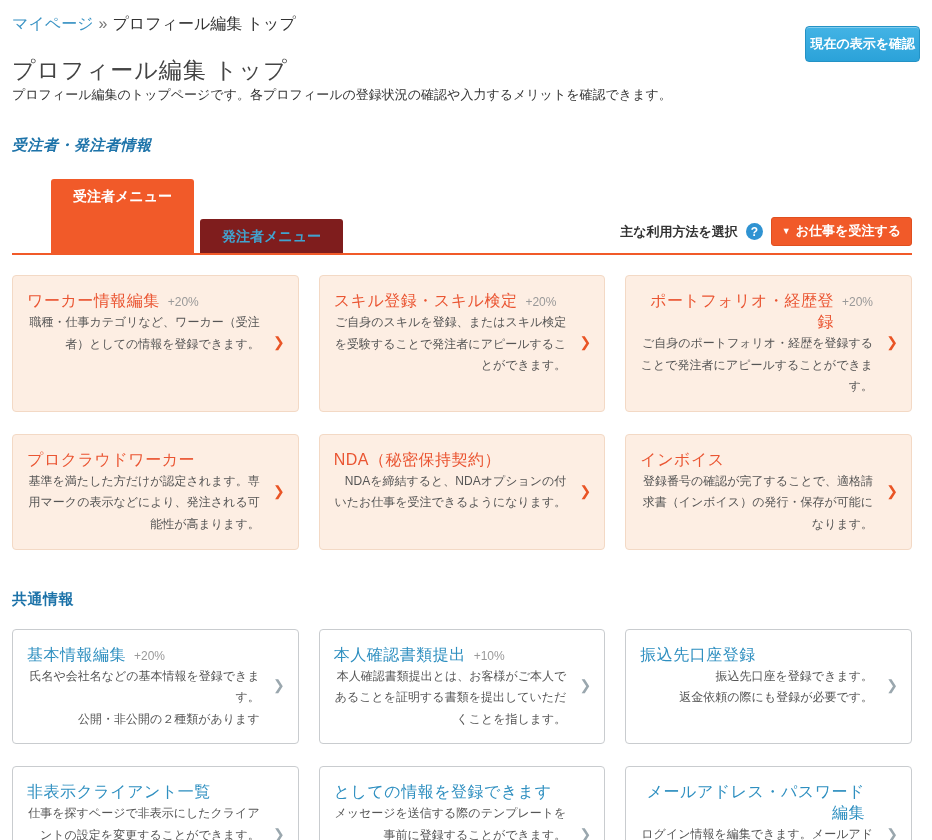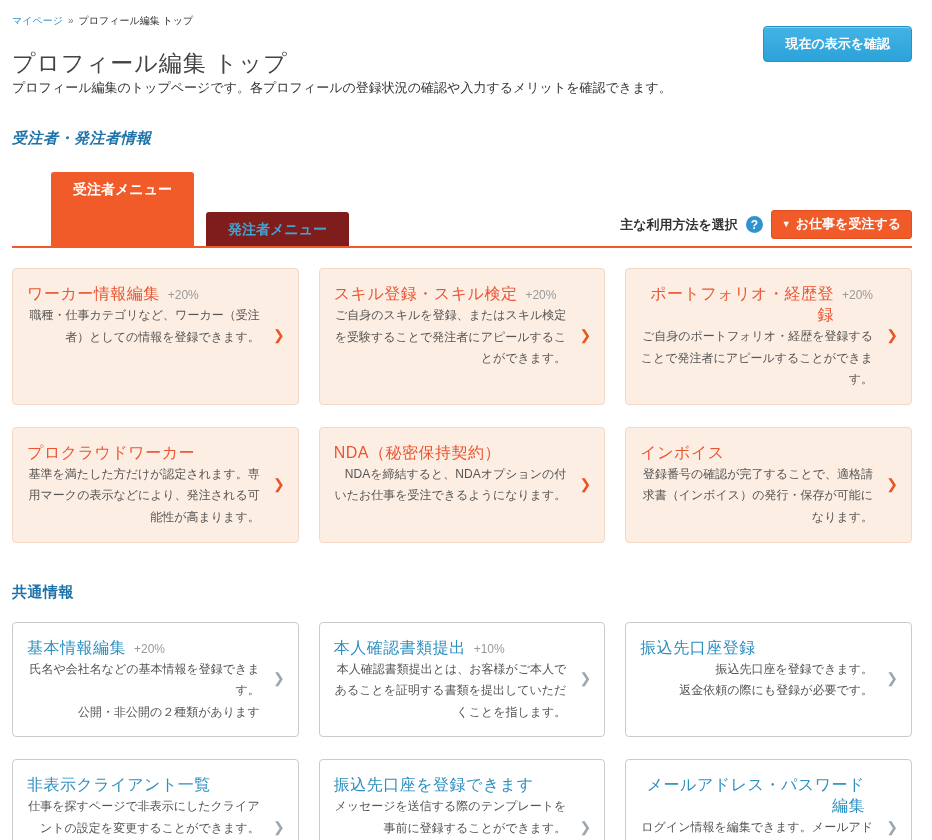--- a/index.html
+++ b/index.html
@@ -5,51 +5,51 @@
   * { margin: 0; padding: 0; box-sizing: border-box; }
   html, body { width: 932px; height: 840px; overflow: hidden; background: #fff; }
   body {
     font-family: "Liberation Sans", "DejaVu Sans", sans-serif;
     color: #333;
     position: relative;
   }
   .page { padding: 14px 20px 0 12px; position: relative; }
 
   
-  .breadcrumb { font-size: 10px; color: #666; }
+  .breadcrumb { font-size: 16px; color: #666; }
   .breadcrumb a { color: #3a93c4; text-decoration: none; cursor: pointer; }
   .breadcrumb .sep { color: #777; margin: 0 5px; }
   .breadcrumb .current { color: #333; }
 
   
   .check-btn {
-    position: absolute; top: 26px; right: 20px;
+    position: absolute; top: 26px; right: 12px;
     background: linear-gradient(#43b3e5, #2ba2d9);
     border: 1px solid #2492c5;
     border-radius: 4px;
     color: #fff; font-weight: bold; font-size: 13px;
-    padding: 8px 21px; cursor: pointer;
+    padding: 8px 4px; cursor: pointer;
     box-shadow: inset 0 1px 0 rgba(255,255,255,.35);
     font-family: inherit;
   }
 
   h1.page-title { font-size: 23px; font-weight: normal; color: #444; margin-top: 20px; letter-spacing: 1px; }
   p.page-desc { font-size: 13px; color: #333; }
 
   .sec-heading { font-size: 15px; font-weight: bold; color: #1d73a9; letter-spacing: .5px; }
   .sec-heading.worker { margin-top: 32px; font-style: italic; }
   .sec-heading.common { margin-top: 40px; }
 
   
   .tabrow {
     margin-top: 24px;
     display: flex; align-items: flex-end; justify-content: space-between;
     border-bottom: 2px solid #f15a29;
   }
-  .tabs { display: flex; gap: 12px; padding-left: 39px; }
+  .tabs { display: flex; gap: 6px; padding-left: 39px; }
   .tab {
     font-size: 14px; font-weight: bold;
     padding: 10px 22px; border-radius: 3px 3px 0 0;
     cursor: pointer; line-height: 1;
   }
   .tab.active { background: #f15a29; color: #fff; }
   .tab.inactive { background: #7f1d1d; color: #41a3cf; margin-top: 40px; }
 
   .tabrow-right { display: flex; align-items: center; gap: 8px; padding-bottom: 7px; }
   .usage-label { font-size: 13px; font-weight: bold; color: #333; }
@@ -210,21 +210,21 @@
       <a class="card">
     <div class="card-head">
       <span class="card-title">非表示クライアント一覧</span>
       <span class="card-badge"></span>
     </div>
     <p class="card-desc">仕事を探すページで非表示にしたクライアントの設定を変更することができます。</p>
     <span class="chevron">❯</span>
   </a>
       <a class="card">
     <div class="card-head">
-      <span class="card-title">振込先口座を登録できます</span>
+      <span class="card-title">としての情報を登録できます</span>
       <span class="card-badge"></span>
     </div>
     <p class="card-desc">メッセージを送信する際のテンプレートを
 事前に登録することができます。</p>
     <span class="chevron">❯</span>
   </a>
       <a class="card">
     <div class="card-head">
       <span class="card-title">メールアドレス・パスワード編集</span>
       <span class="card-badge"></span>

